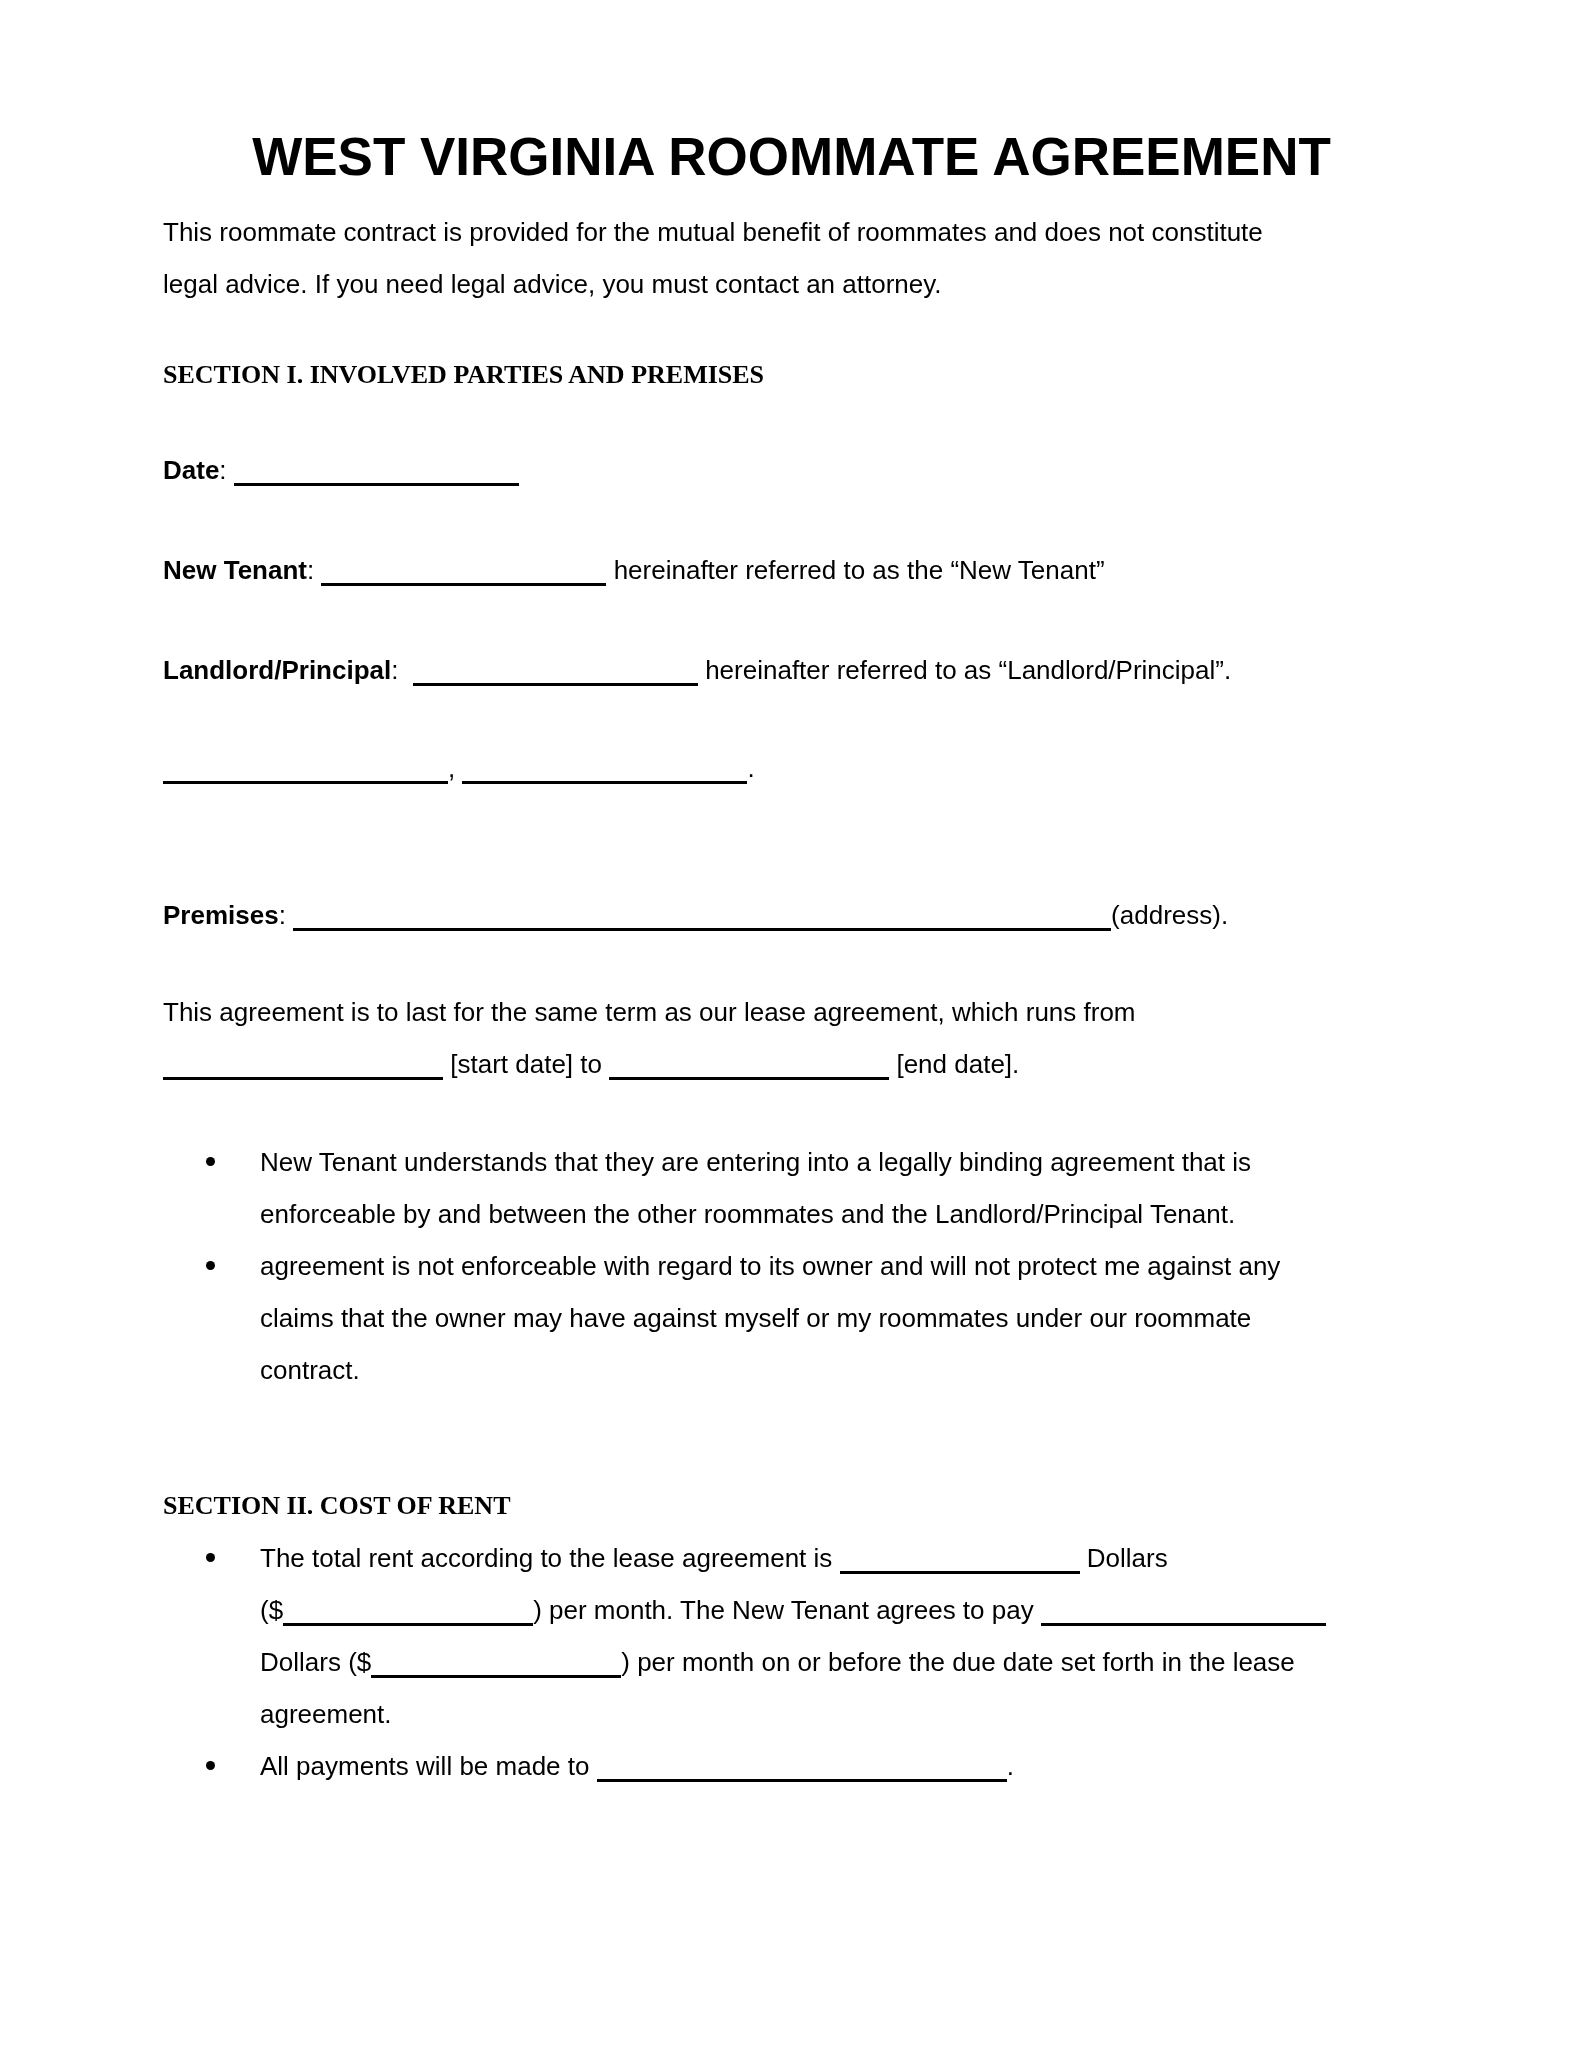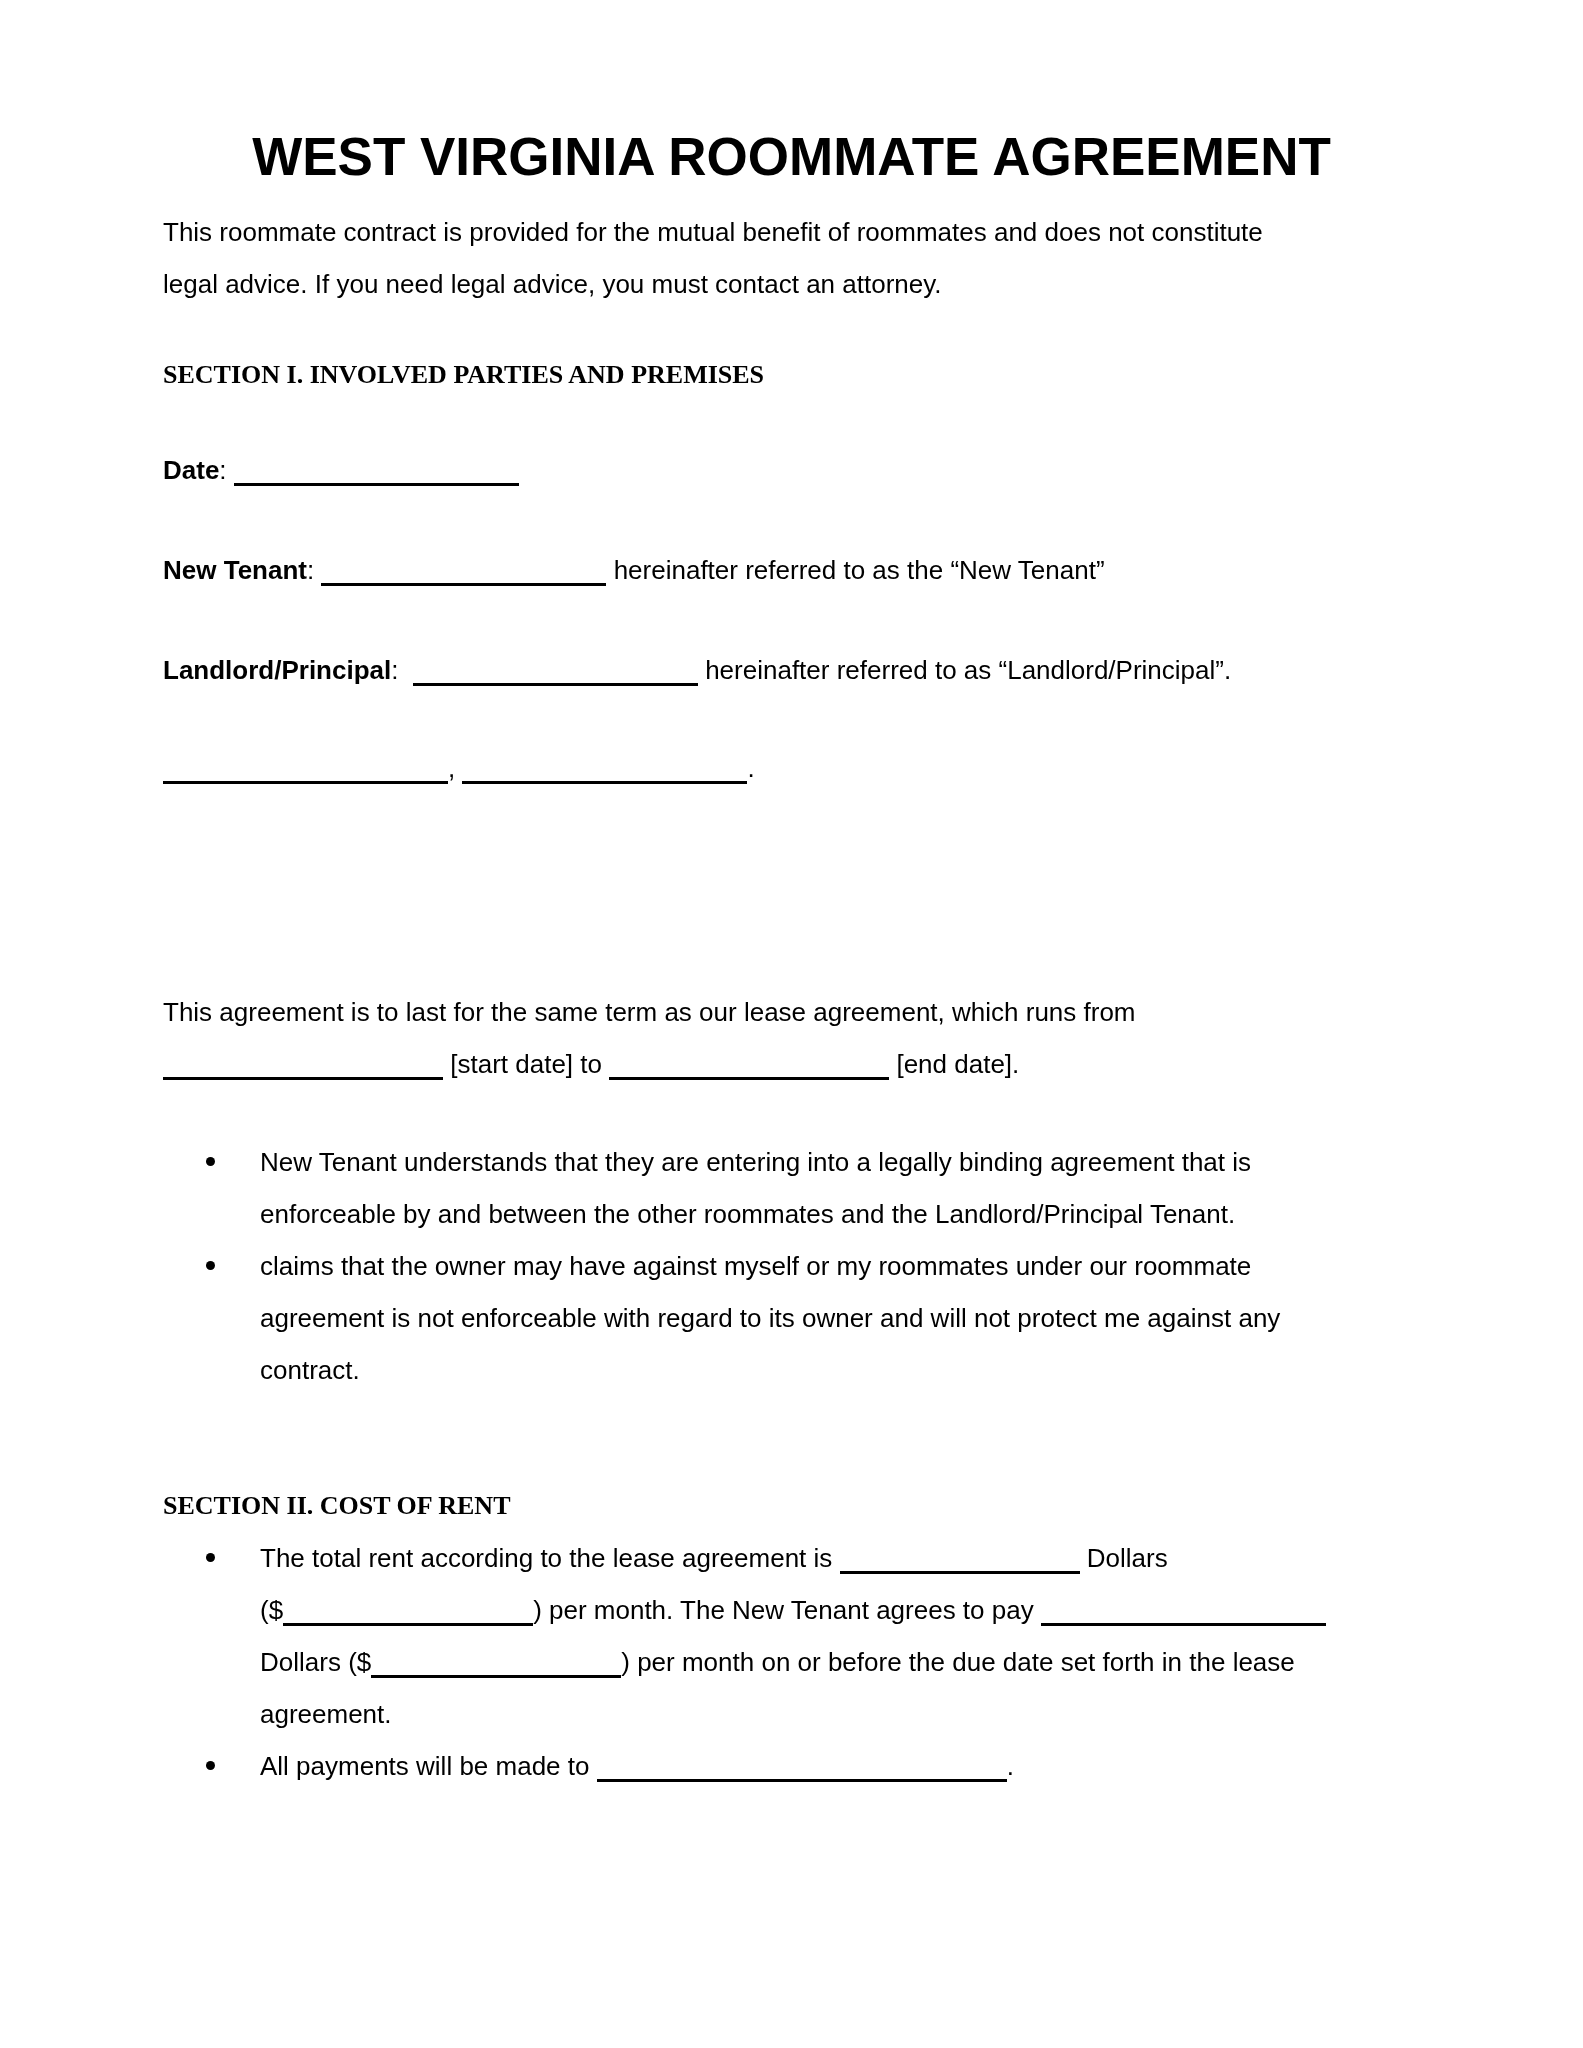--- a/index.html
+++ b/index.html
@@ -71,34 +71,37 @@
     </div>
 
   <div class="block" style="top:644px">
       <div class="line"><span class="bold">Landlord/Principal</span><span>: &nbsp;</span><span class="blank" style="width: 285px;"></span><span> hereinafter referred to as “Landlord/Principal”.</span></div>
     </div>
 
   <div class="block ct" style="top:740px">
       <div class="line"><span class="blank" style="width: 285px;"></span><span>, </span><span class="blank" style="width: 285px;"></span><span>.</span></div>
     </div>
 
+  <div class="block" style="top:889px">
+      <div class="line"><span class="bold">Premises</span><span>: </span><span class="blank" style="width: 818px;"></span><span>(address).</span></div>
+    </div>
 
   <div class="block" style="top:986px">
       <div class="line"><span>This agreement is to last for the same term as our lease agreement, which runs from</span></div>
       <div class="line"><span class="blank" style="width: 280px;"></span><span> [start date] to </span><span class="blank" style="width: 280px;"></span><span> [end date].</span></div>
     </div>
 
   <ul class="block bullets" style="top:1136px">
       <li>
         <div class="line"><span>New Tenant understands that they are entering into a legally binding agreement that is</span></div>
         <div class="line"><span>enforceable by and between the other roommates and the Landlord/Principal Tenant.</span></div>
       </li>
       <li>
+        <div class="line"><span>agreement is not enforceable with regard to its owner and will not protect me against any</span></div>
         <div class="line"><span>claims that the owner may have against myself or my roommates under our roommate</span></div>
-        <div class="line"><span>agreement is not enforceable with regard to its owner and will not protect me against any</span></div>
         <div class="line"><span>contract.</span></div>
       </li>
     </ul>
 
   <h2 class="block heading" style="top:1480px">SECTION II. COST OF RENT</h2>
 
   <ul class="block bullets" style="top:1532px">
       <li>
         <div class="line"><span>The total rent according to the lease agreement is </span><span class="blank" style="width: 240px;"></span><span> Dollars</span></div>
         <div class="line"><span>($</span><span class="blank" style="width: 250px;"></span><span>) per month. The New Tenant agrees to pay </span><span class="blank" style="width: 285px;"></span></div>

